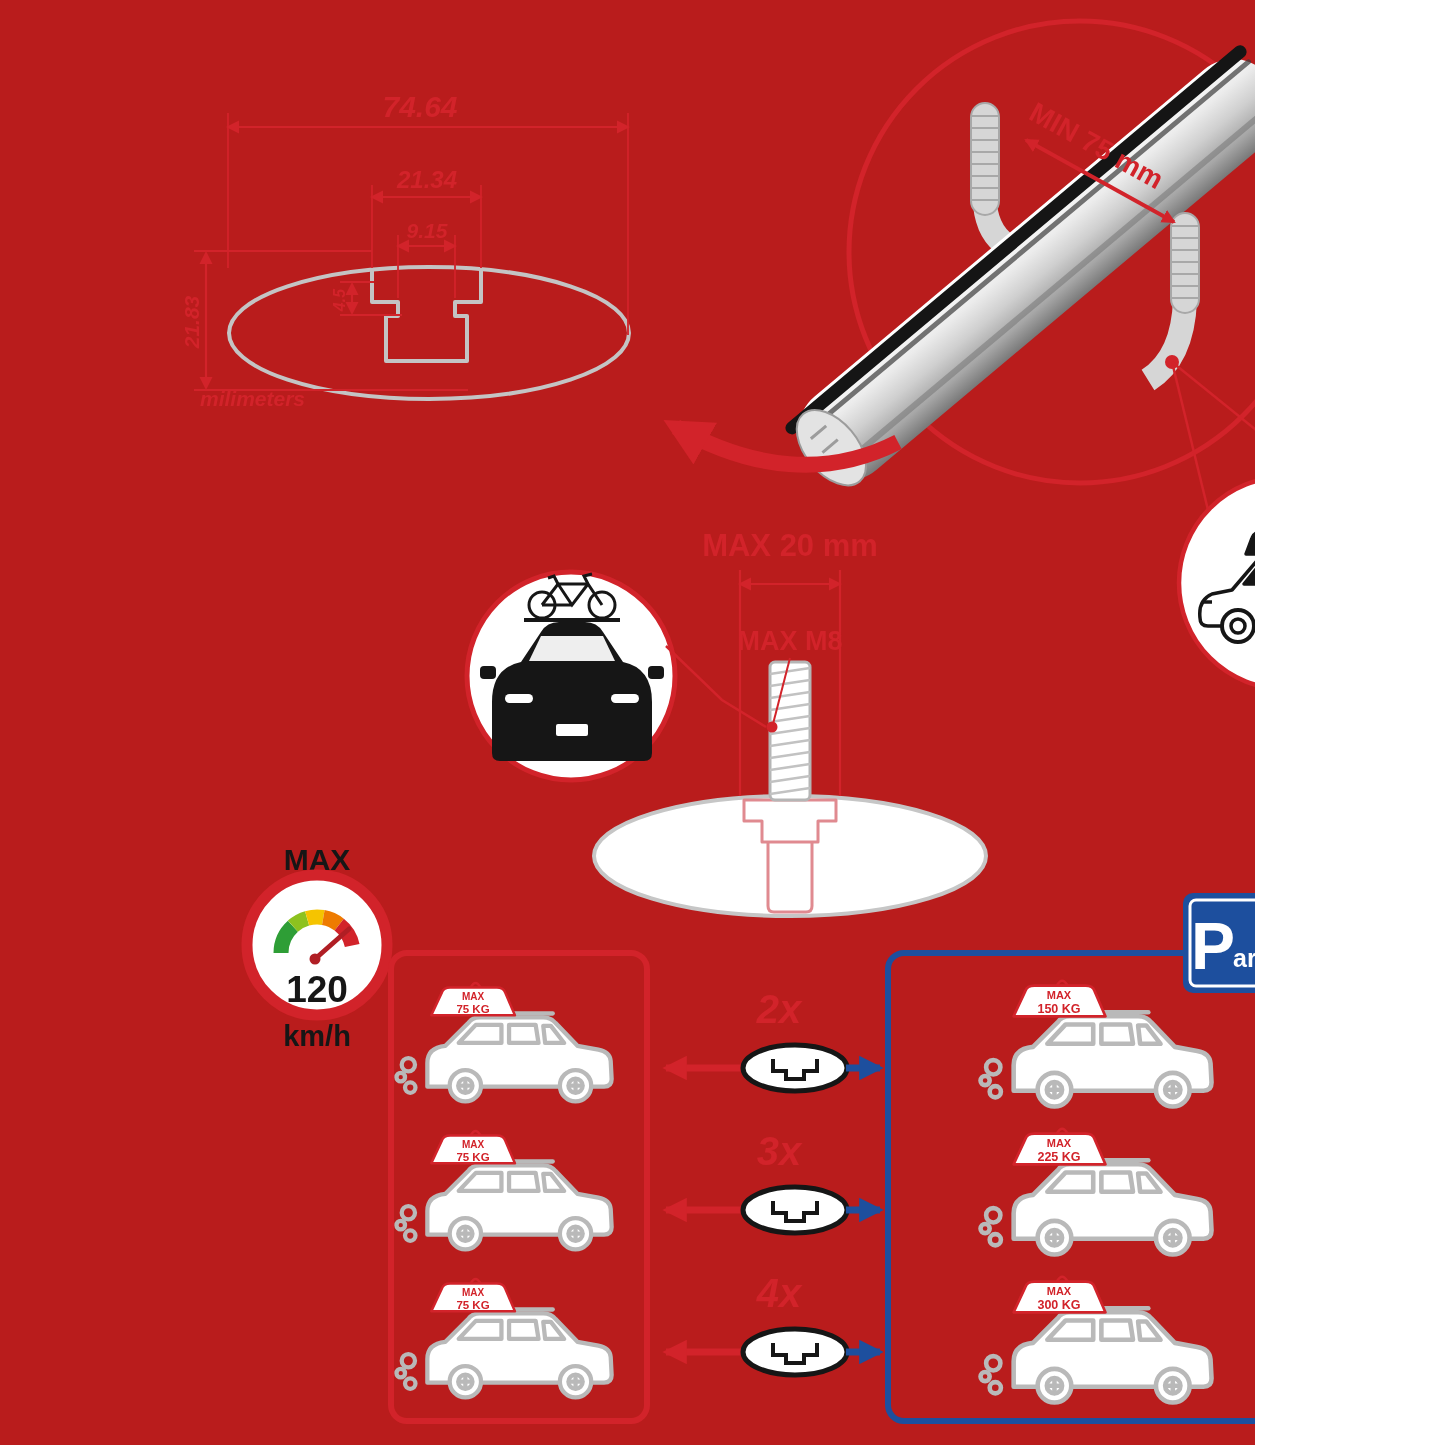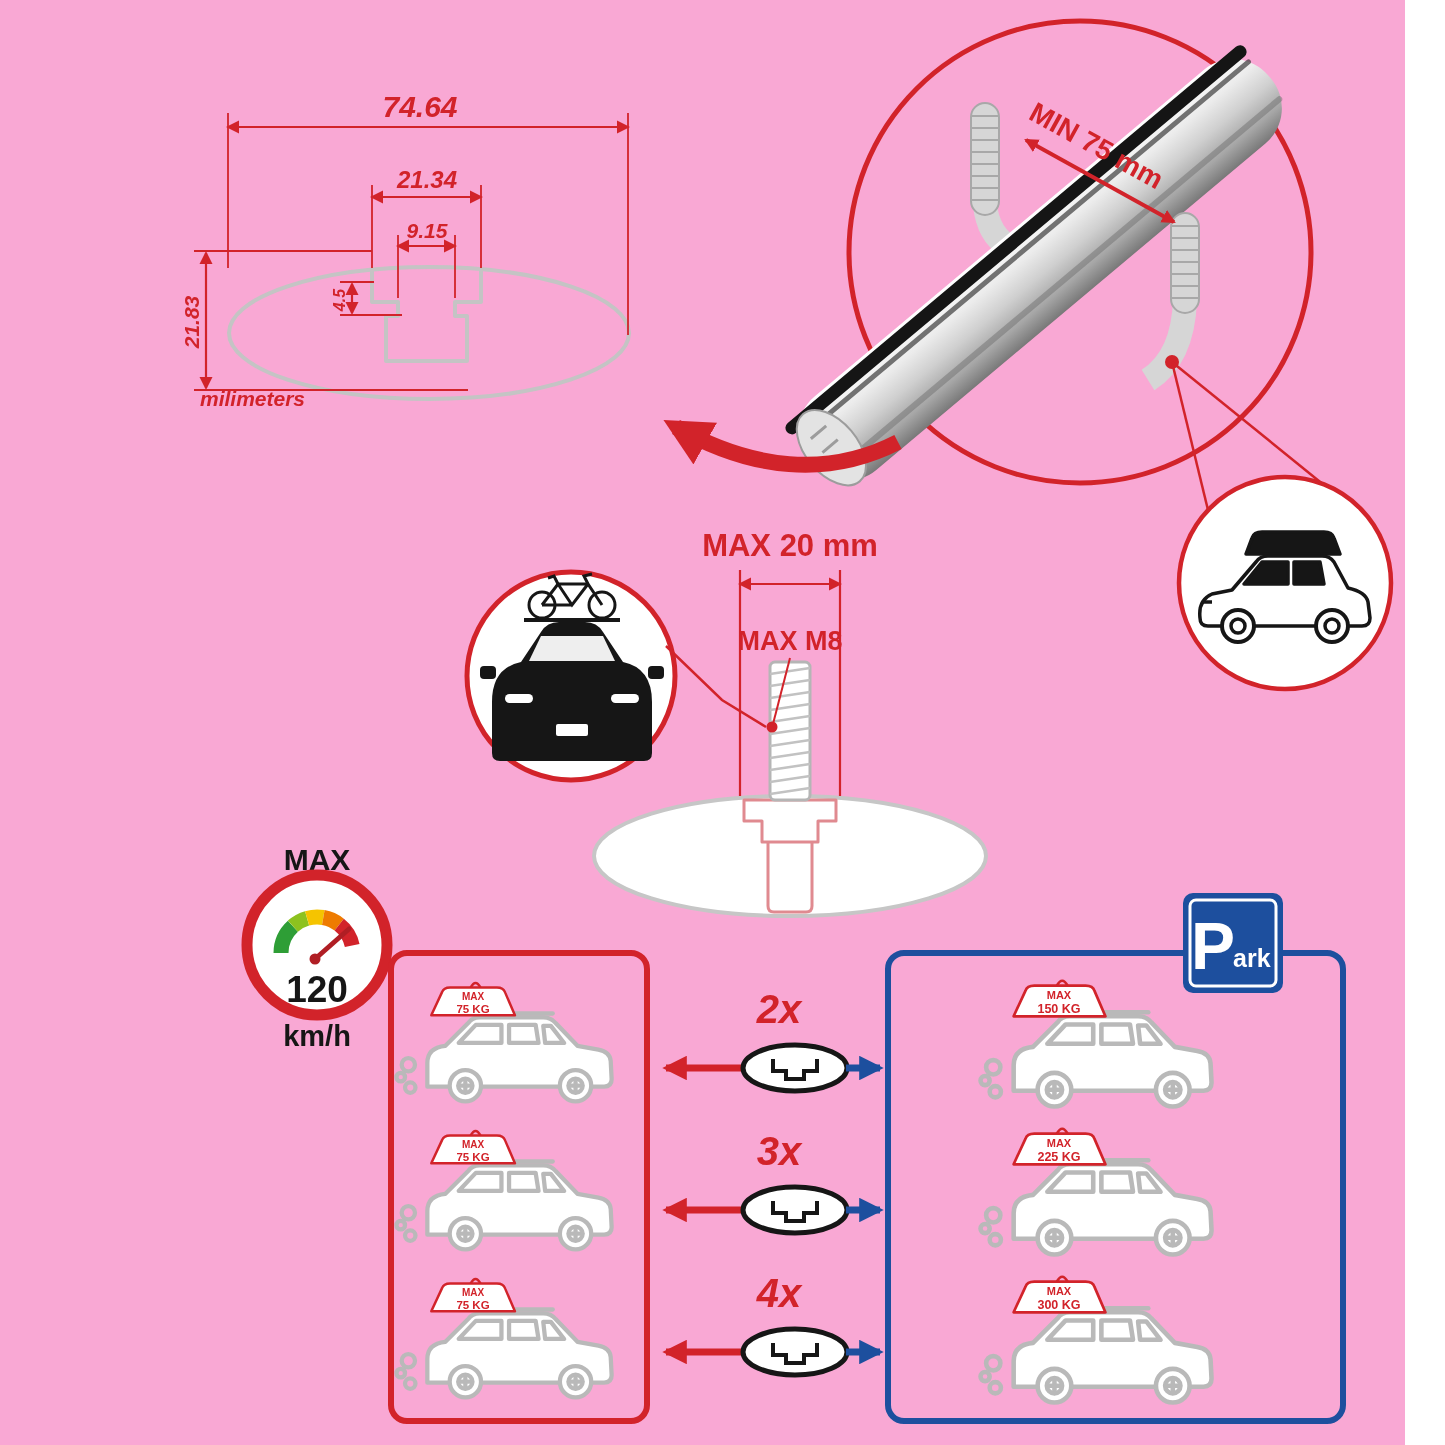--- a/index.html
+++ b/index.html
@@ -1,16 +1,16 @@
 <!DOCTYPE html>
 <html><head>
 <meta charset="utf-8">
 <style>
   html,body{margin:0;padding:0;background:#ffffff;}
-  .stage{position:relative;width:1405px;height:1445px;background:#f9a8d4;overflow:hidden;}
+  .stage{position:relative;width:1255px;height:1445px;background:#b91c1c;overflow:hidden;}
   .stage > svg{position:absolute;left:0;top:0;}
   text{font-family:"Liberation Sans",sans-serif;}
   .t-dim{fill:#d2232a;font-style:italic;font-weight:bold;}
   .t-red{fill:#d2232a;font-weight:bold;}
   .t-redi{fill:#d2232a;font-weight:bold;font-style:italic;}
   .t-black{fill:#161616;font-weight:bold;}
   .dimline{stroke:#d2232a;stroke-width:2.2;fill:none;}
   .extline{stroke:#d2232a;stroke-width:1.8;fill:none;}
   .grayart{stroke:#c4c4c4;stroke-width:4;fill:none;}
 </style>

